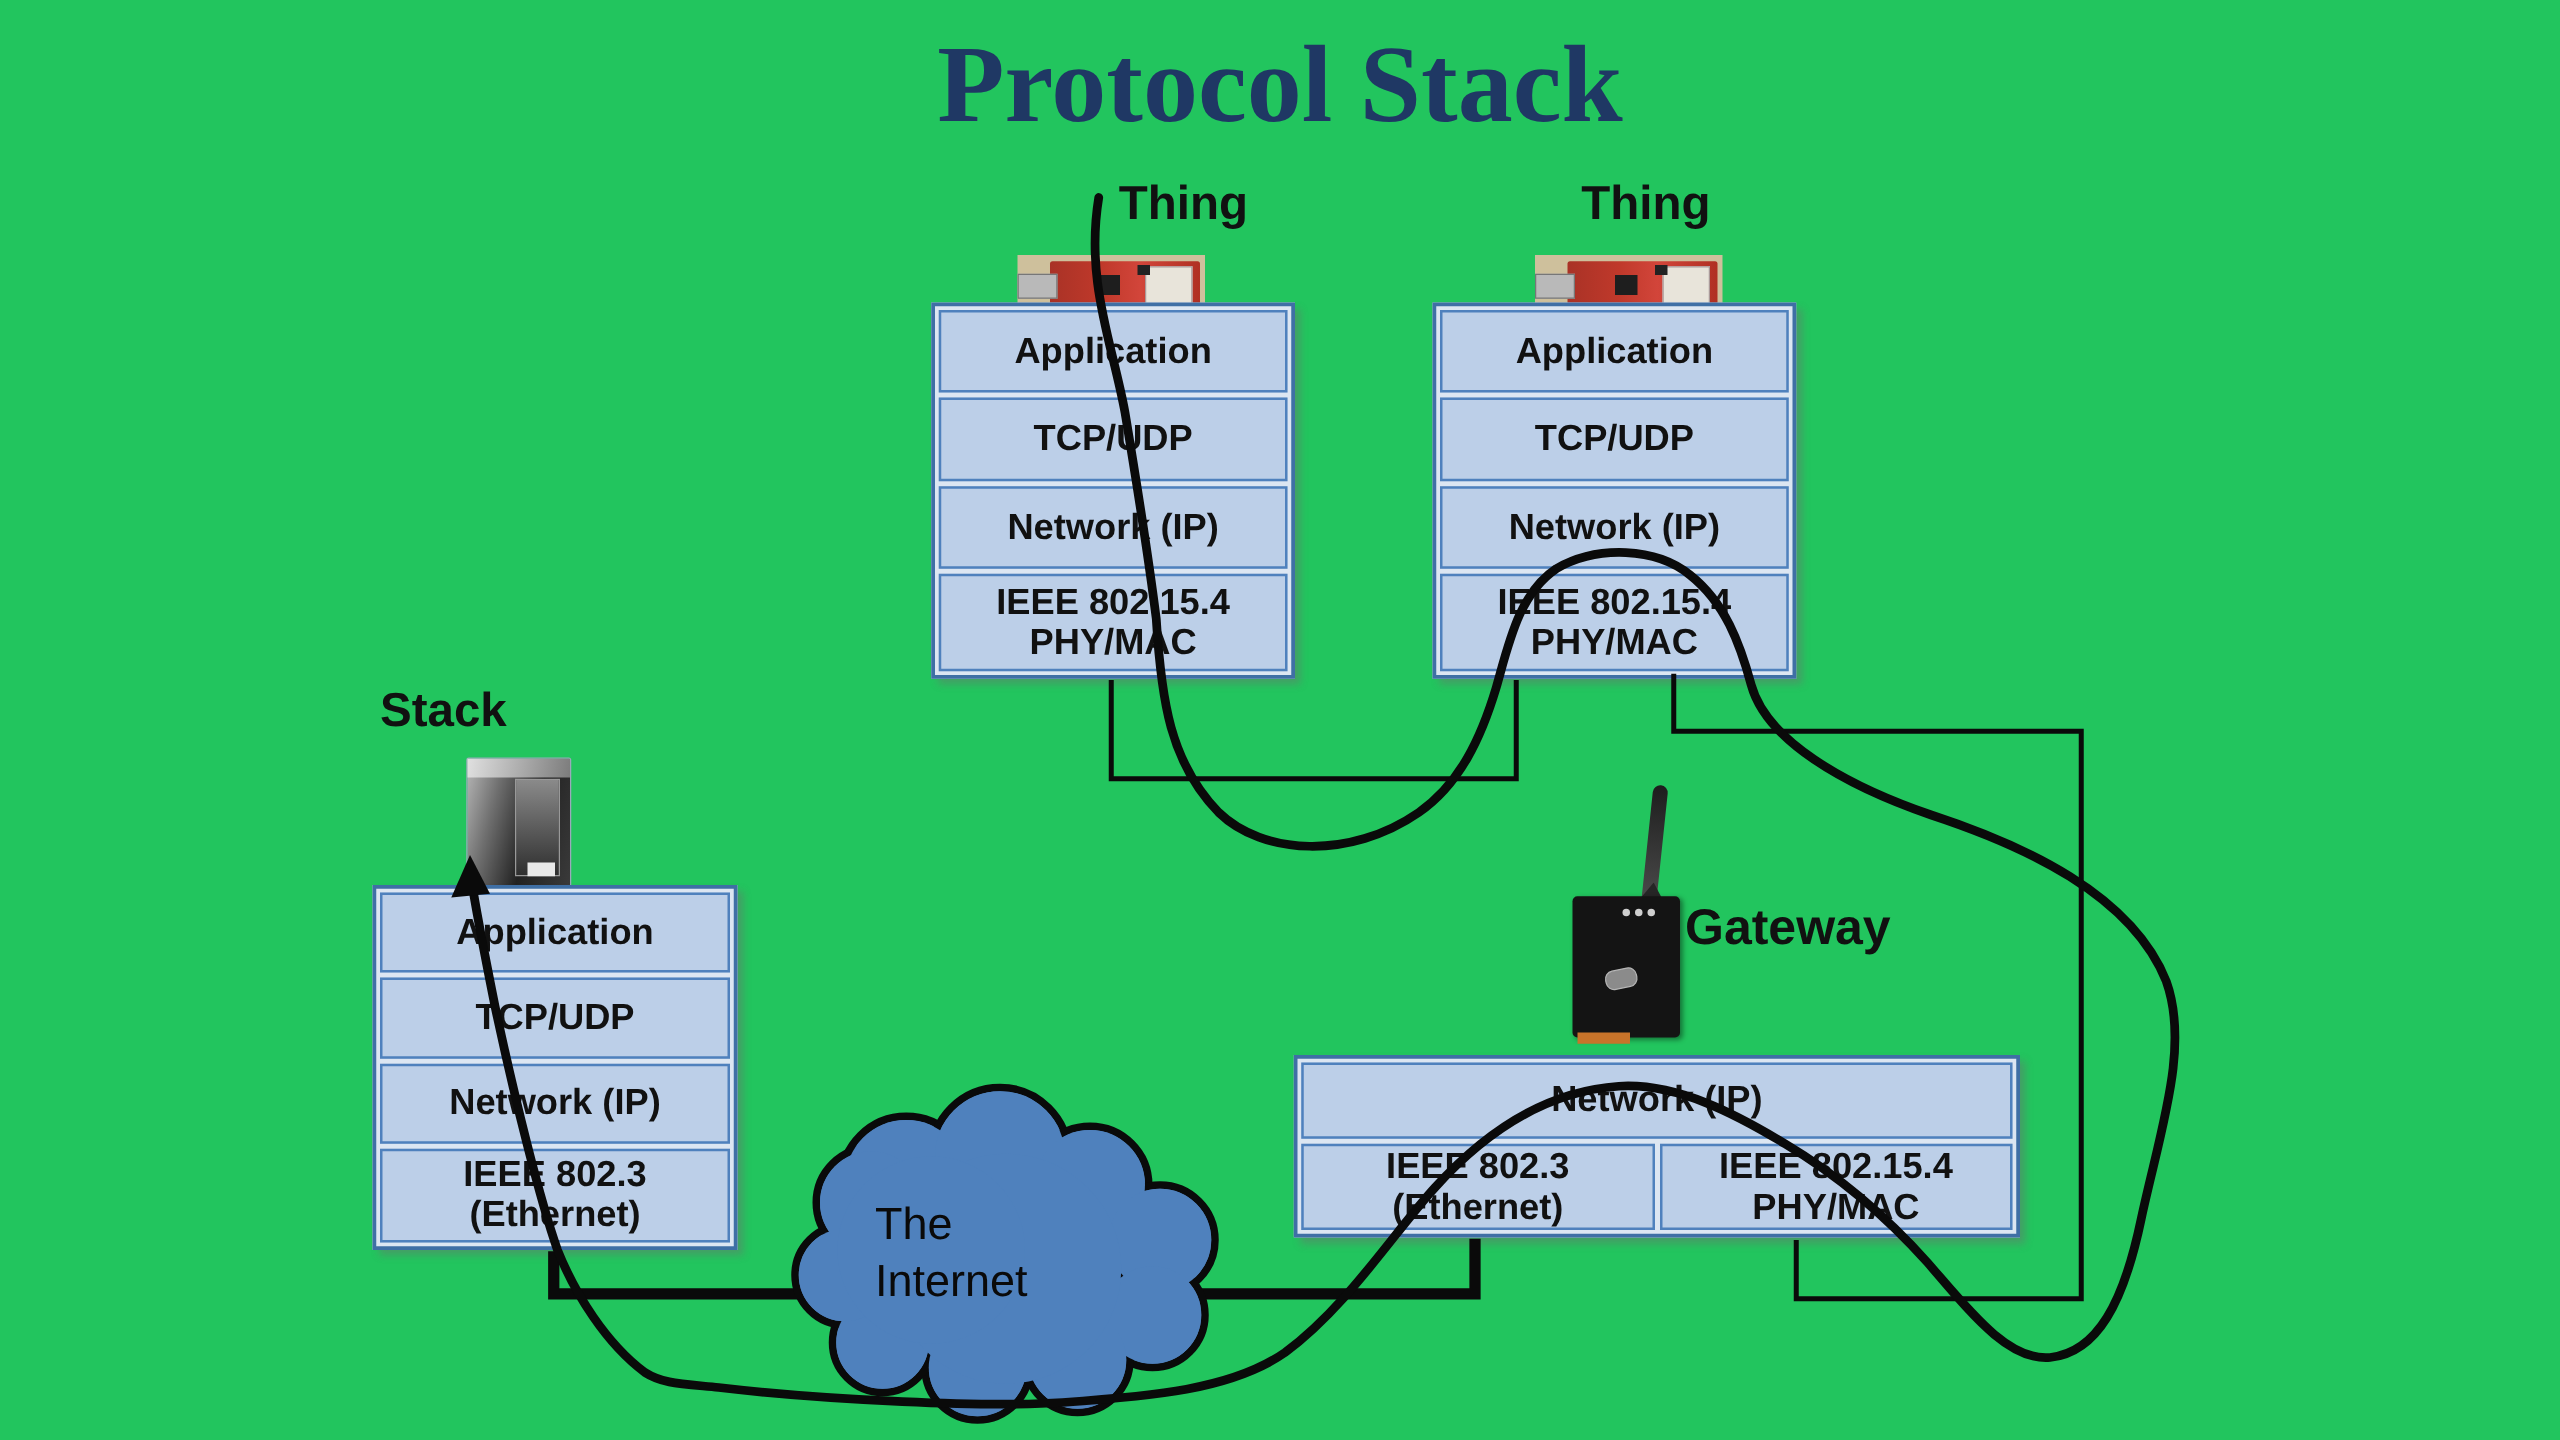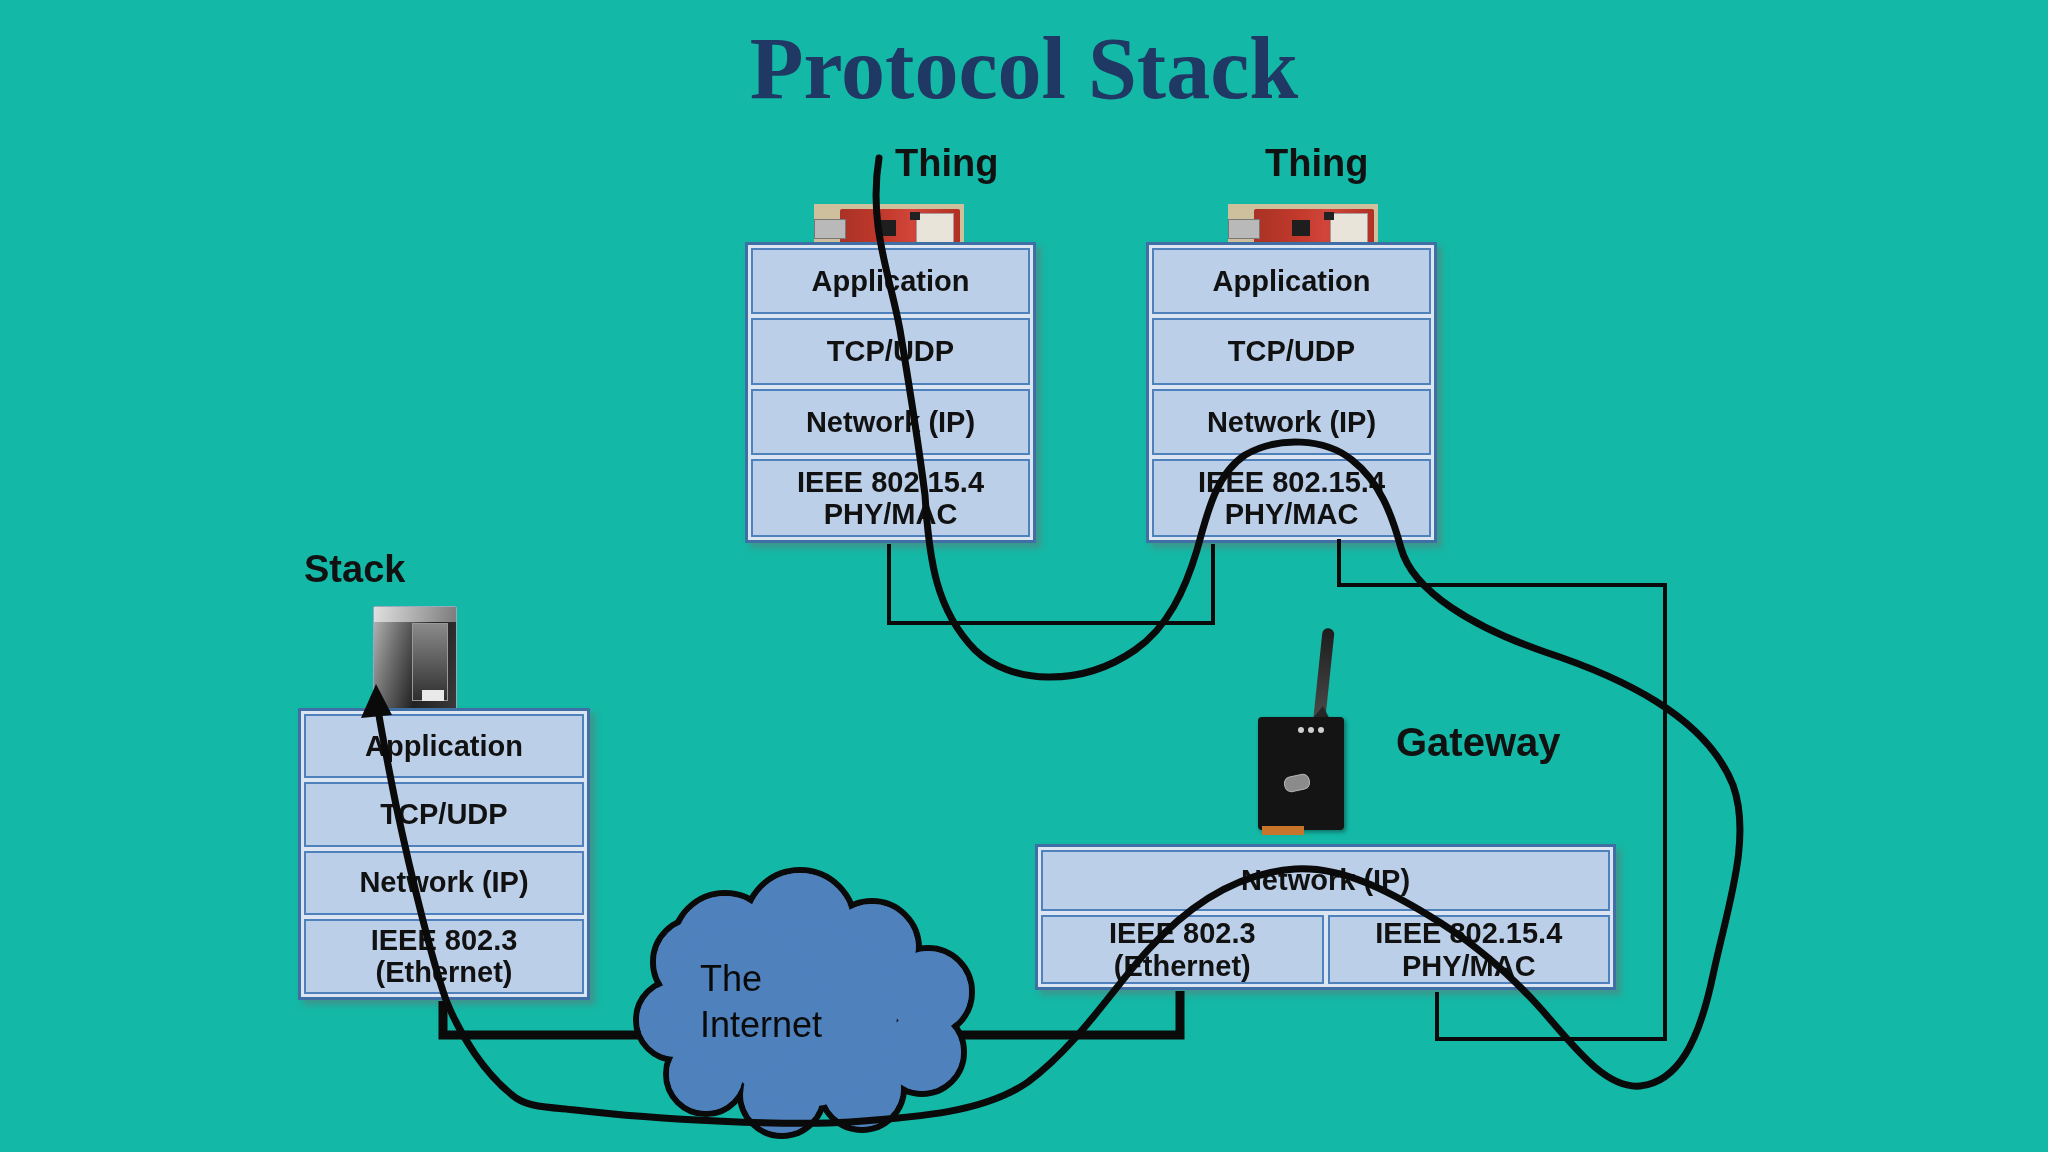--- a/index.html
+++ b/index.html
@@ -1,16 +1,16 @@
 <!DOCTYPE html>
 <html><head>
 <meta charset="utf-8">
 <style>
   html,body{margin:0;padding:0;background:#ffffff;}
-  .canvas{position:relative;width:2048px;height:1152px;background:#14b8a6;overflow:hidden;
+  .canvas{position:relative;width:2048px;height:1152px;background:#22c55e;overflow:hidden;
           font-family:"Liberation Sans",sans-serif;color:#111;text-decoration:underline;}
 
   
   .title{position:absolute;left:0;top:18px;width:2048px;text-align:center;
          font-family:"Liberation Serif",serif;font-weight:bold;font-size:88px;color:#1F3864;}
   .node-label{position:absolute;font-weight:bold;font-size:38px;text-align:left;color:#111;}
 
   
   .stack{position:absolute;box-sizing:border-box;border:3px solid #3F6FA5;background:#dce6f2;
          padding:3px;display:flex;flex-direction:column;gap:4px;
@@ -123,21 +123,21 @@
     <div class="box">
       <div class="leds">
           <span></span>
           <span></span>
           <span></span>
         </div>
       <div class="db9"></div>
       <div class="feet"></div>
     </div>
   </div>
-  <div class="node-label" style="left:1348px;top:720px;width:180px;font-size:40px;padding-left:48px;">Gateway</div>
+  <div class="node-label" style="left:1348px;top:720px;width:180px;font-size:40px;">Gateway</div>
   <div class="stack" style="left:1035px;top:844px;width:581px;height:146px;">
     <div class="layer" style="flex:1;">Network (IP)</div>
     <div class="gw-row">
       <div class="layer">IEEE 802.3
 (Ethernet)</div>
       <div class="layer">IEEE 802.15.4
 PHY/MAC</div>
     </div>
   </div>
 

